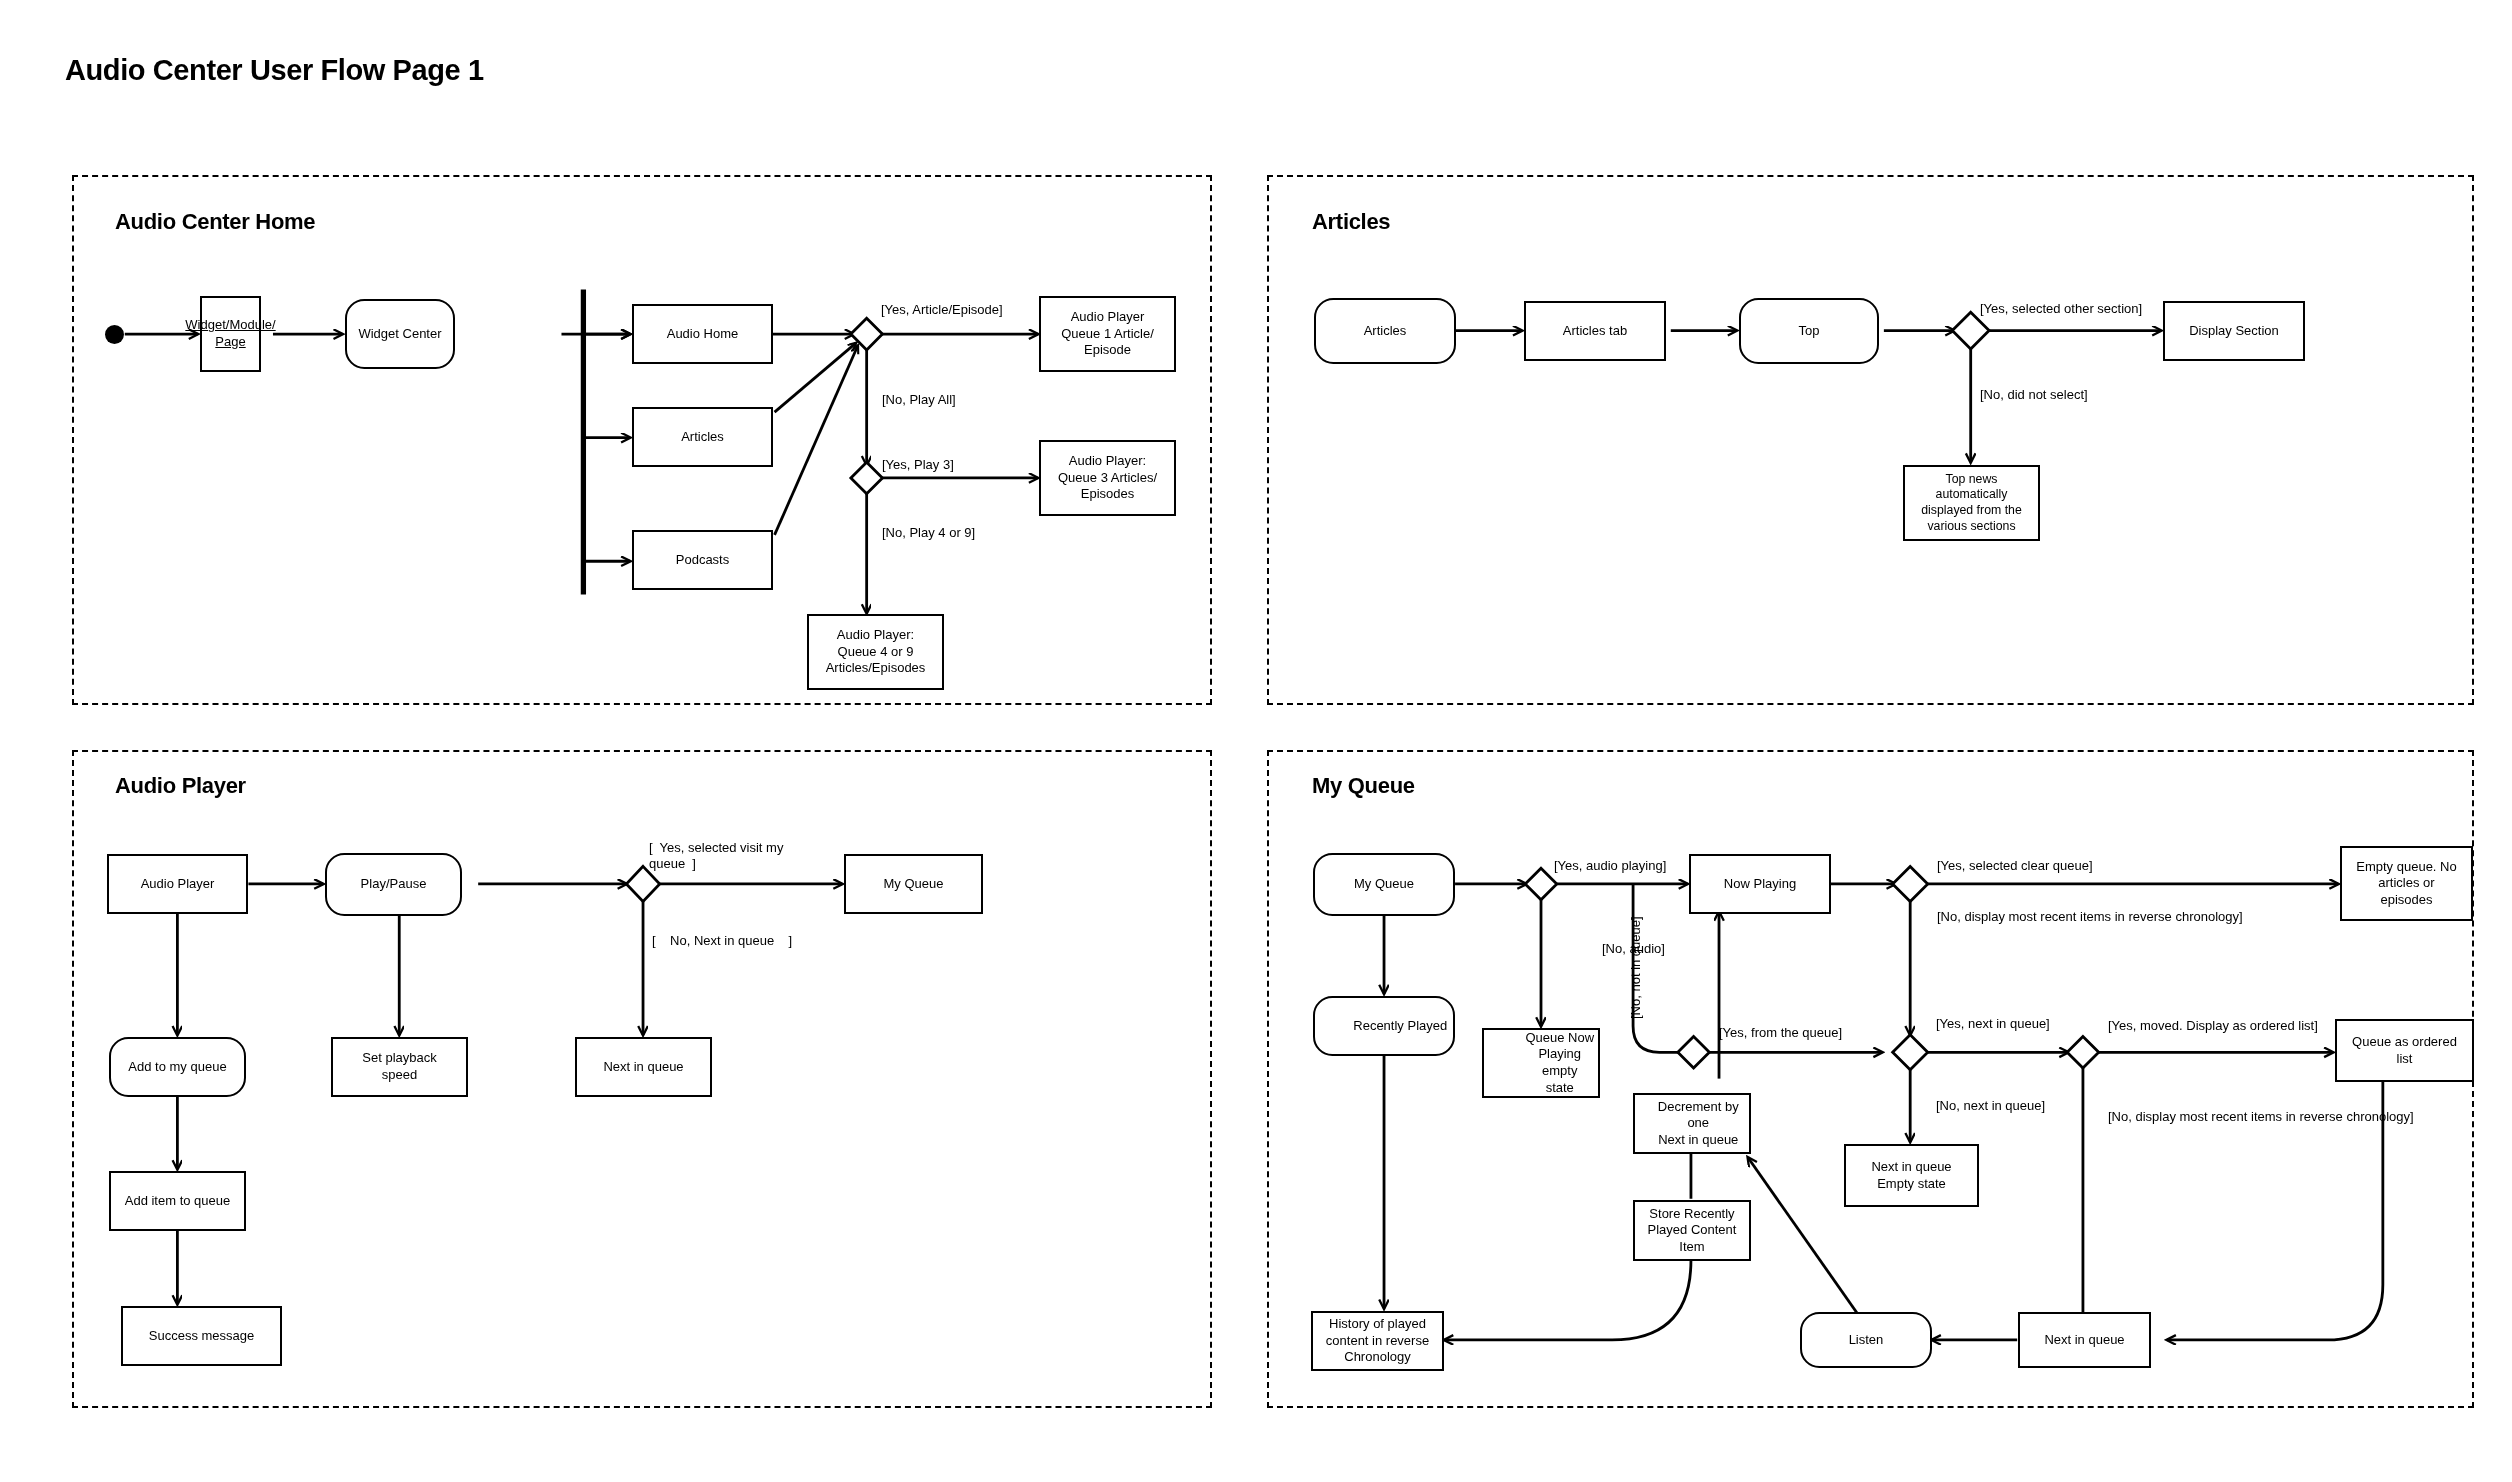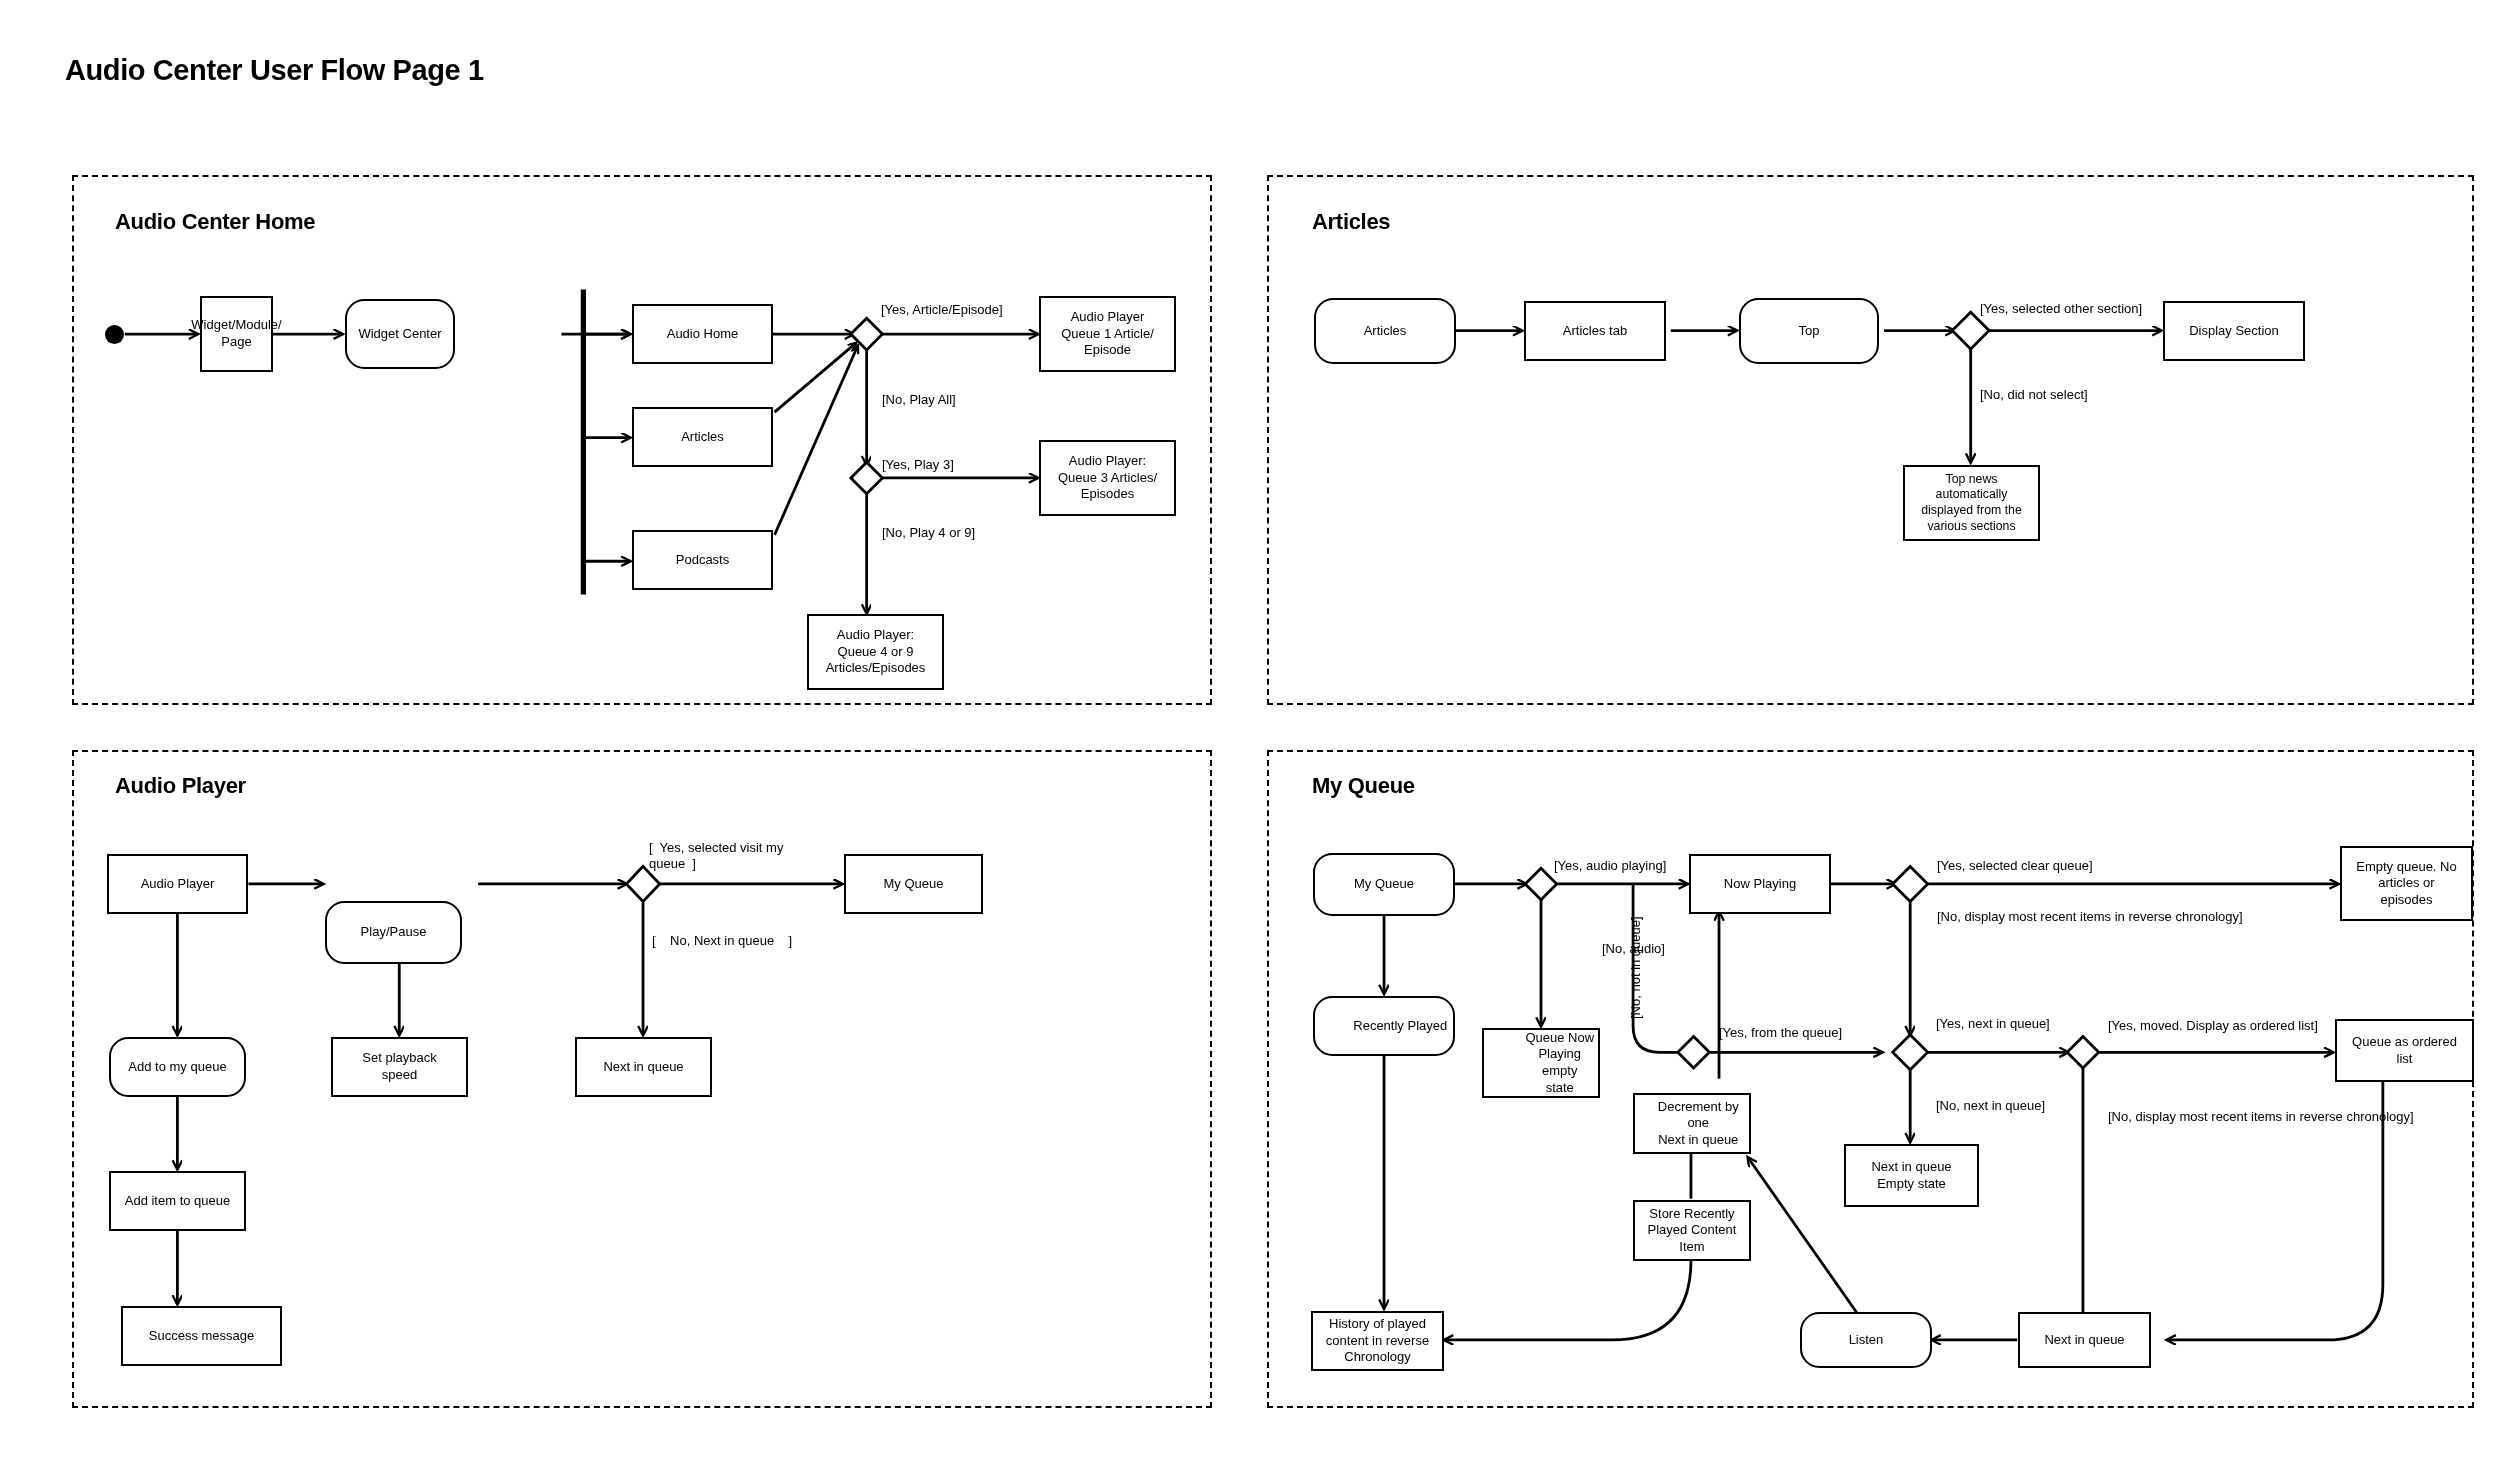--- a/index.html
+++ b/index.html
@@ -133,21 +133,21 @@
     <polygon points="2178,1180 2198,1200 2178,1220 2158,1200"></polygon>
     <polygon points="2375,1182 2393,1200 2375,1218 2357,1200"></polygon>
   </g>
 </svg>
 
 <div class="panel" style="left:72px;top:175px;width:1140px;height:530px;"></div>
 <div class="panel-title" style="left:115px;top:209px;">Audio Center Home</div>
 
 <div class="startdot" style="left:105px;top:325px;"></div>
 
-<div class="node" style="left:200px;top:296px;width:73px;height:76px;white-space:pre-line;">Widget/Module/
+<div class="node" style="left:200px;top:296px;width:61px;height:76px;white-space:pre-line;text-decoration:underline;">Widget/Module/
 Page</div>
 <div class="node rounded" style="left:345px;top:299px;width:110px;height:70px;">Widget Center</div>
 <div class="node" style="left:632px;top:304px;width:141px;height:60px;">Audio Home</div>
 <div class="node" style="left:632px;top:407px;width:141px;height:60px;">Articles</div>
 <div class="node" style="left:632px;top:530px;width:141px;height:60px;">Podcasts</div>
 <div class="node" style="left:1039px;top:296px;width:137px;height:76px;white-space:pre-line;">Audio Player
 Queue 1 Article/
 Episode</div>
 <div class="node" style="left:1039px;top:440px;width:137px;height:76px;white-space:pre-line;">Audio Player:
 Queue 3 Articles/
@@ -173,21 +173,21 @@
 displayed  from the
 various sections</div>
 
 <div class="lbl" style="left:1980px;top:301px;">[Yes, selected other section]</div>
 <div class="lbl" style="left:1980px;top:387px;">[No, did not select]</div>
 
 <div class="panel" style="left:72px;top:750px;width:1140px;height:658px;"></div>
 <div class="panel-title" style="left:115px;top:773px;">Audio Player</div>
 
 <div class="node" style="left:107px;top:854px;width:141px;height:60px;">Audio Player</div>
-<div class="node rounded" style="left:325px;top:853px;width:137px;height:63px;margin-top:48px;">Play/Pause</div>
+<div class="node rounded" style="left:325px;top:853px;width:137px;height:63px;">Play/Pause</div>
 <div class="node" style="left:844px;top:854px;width:139px;height:60px;">My Queue</div>
 <div class="node rounded" style="left:109px;top:1037px;width:137px;height:60px;">Add to my queue</div>
 <div class="node" style="left:331px;top:1037px;width:137px;height:60px;white-space:pre-line;">Set playback
 speed</div>
 <div class="node" style="left:575px;top:1037px;width:137px;height:60px;">Next in queue</div>
 <div class="node" style="left:109px;top:1171px;width:137px;height:60px;">Add item to queue</div>
 <div class="node" style="left:121px;top:1306px;width:161px;height:60px;">Success message</div>
 
 <div class="lbl ctr" style="left:649px;top:840px;">[  Yes, selected visit my
 queue  ]</div>

